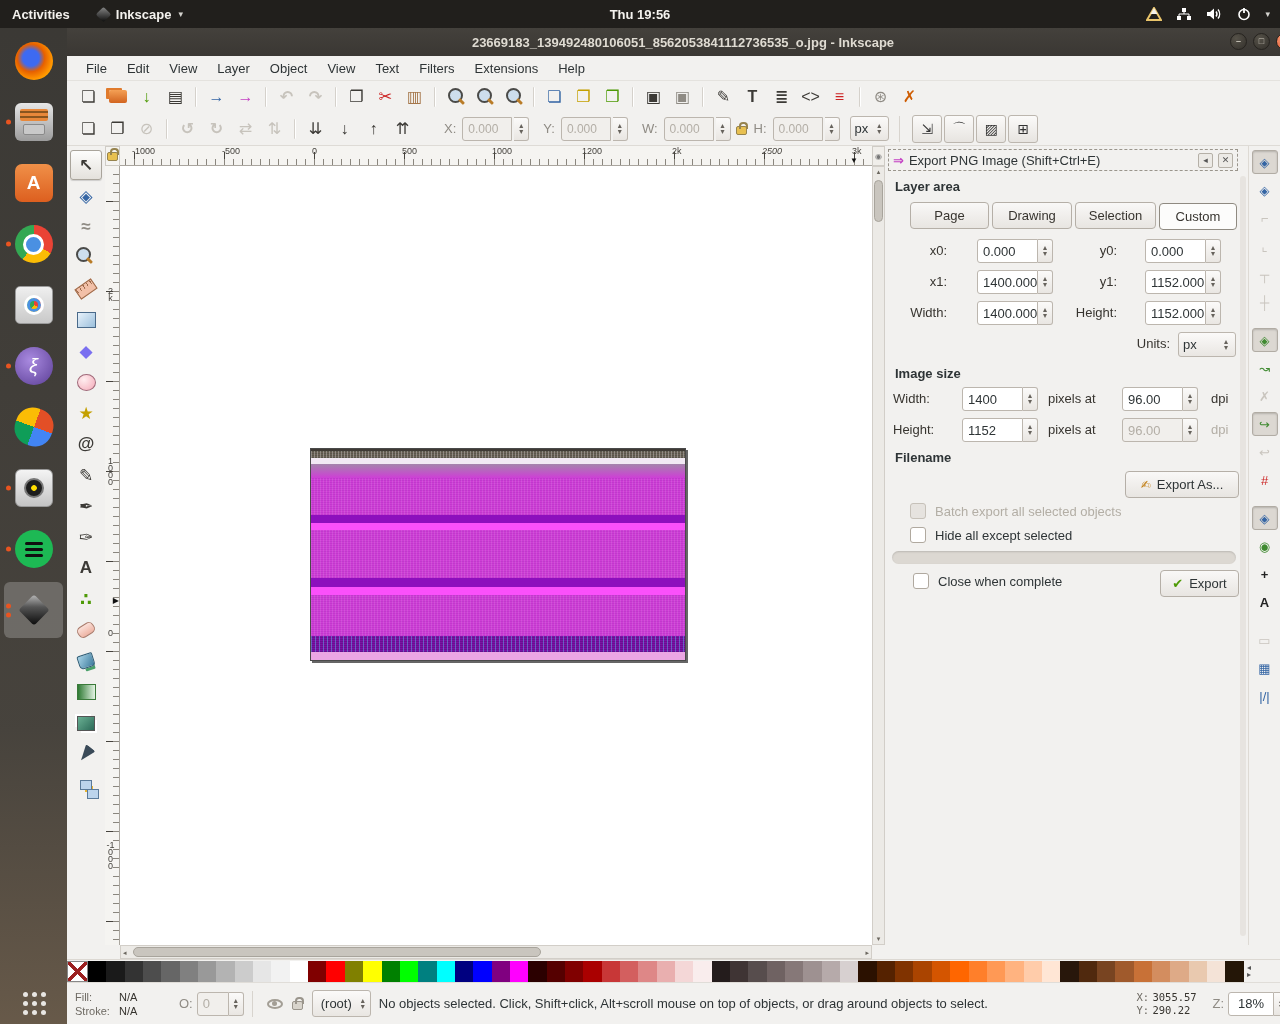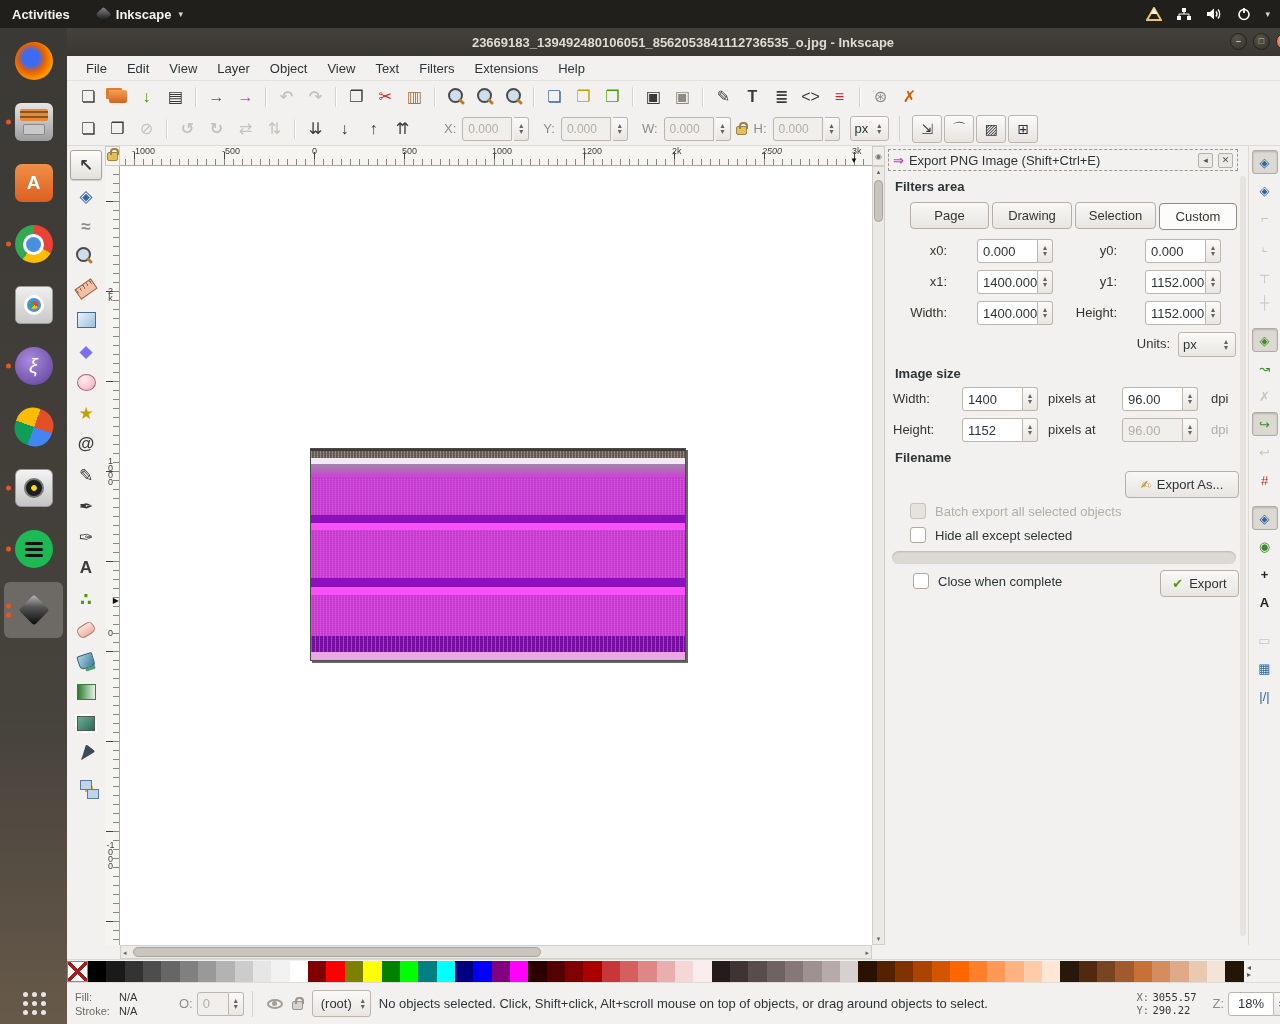--- a/index.html
+++ b/index.html
@@ -191,20 +191,21 @@
 
 <div class="screen">
 
   <div class="topbar">
     <span class="activities">Activities</span>
     <span class="appblock">
       <span class="ink-mini"></span>
       <span>Inkscape</span>
       <span class="caret">▾</span>
     </span>
+    <span class="clock">Thu 19:56</span>
     <span class="tray">
       <svg width="16" height="14" viewBox="0 0 16 14">
           <polygon points="8,1 15,13 1,13" fill="none" stroke="#e9c46a" stroke-width="2"></polygon>
           <polygon points="8,1 11.5,7 4.5,7" fill="#f4f1ea"></polygon>
         </svg>
       <svg width="16" height="14" viewBox="0 0 16 14">
           <rect x="6" y="1" width="4" height="4" fill="#fff"></rect>
           <rect x="1" y="9" width="4" height="4" fill="#fff"></rect>
           <rect x="11" y="9" width="4" height="4" fill="#fff"></rect>
           <path d="M8 5v2M3 9V7h10v2" stroke="#fff" fill="none"></path>
@@ -564,21 +565,21 @@
     </div>
 
     <div class="panel">
       <div class="phead">
         <span class="c-mag bold">⇒</span>
         <span class="ptitle">Export PNG Image (Shift+Ctrl+E)</span>
         <span class="phbtn">◂</span>
         <span class="phbtn">✕</span>
       </div>
 
-      <span class="pheading" style="top:33px">Filters area</span>
+      <span class="pheading" style="top:33px">Layer area</span>
 
       <div class="pbtn" style="left:25px;top:56px;width:79px">Page</div>
       <div class="pbtn" style="left:107px;top:56px;width:80px">Drawing</div>
       <div class="pbtn" style="left:190px;top:56px;width:81px">Selection</div>
       <div class="pbtn active" style="left:274px;top:57px;width:78px">Custom</div>
 
       <span class="prow-label" style="left:0;top:97px;width:62px">x0:</span>
       <span class="pspin" style="left:92px;top:93px">
           <span class="entry num">0.000</span>
           <span class="spinner"></span>

